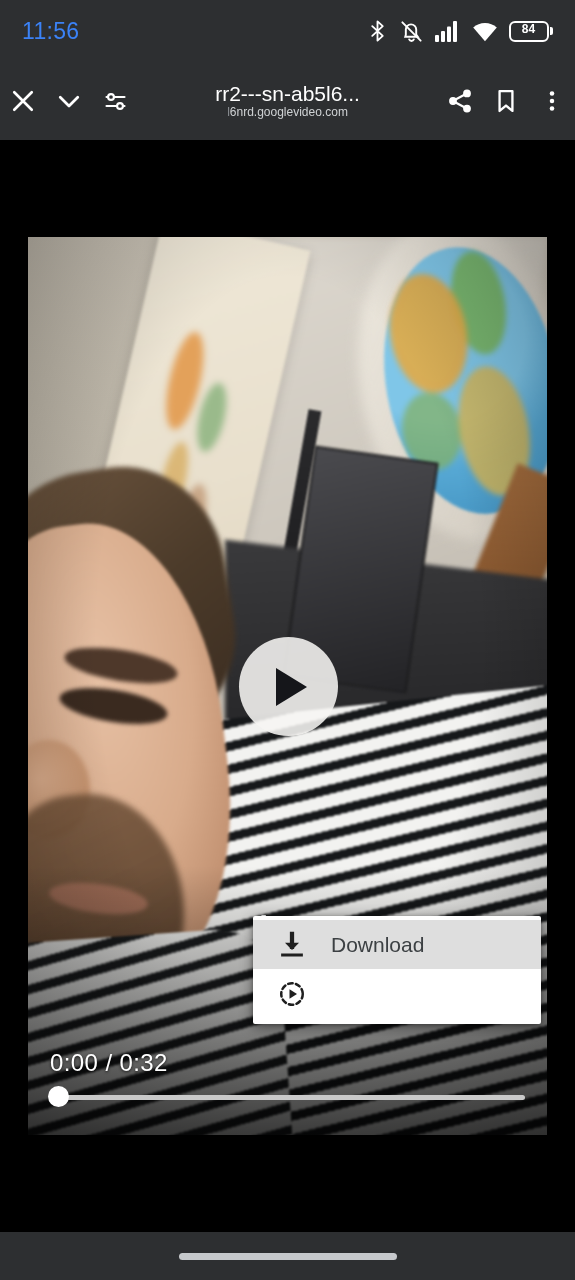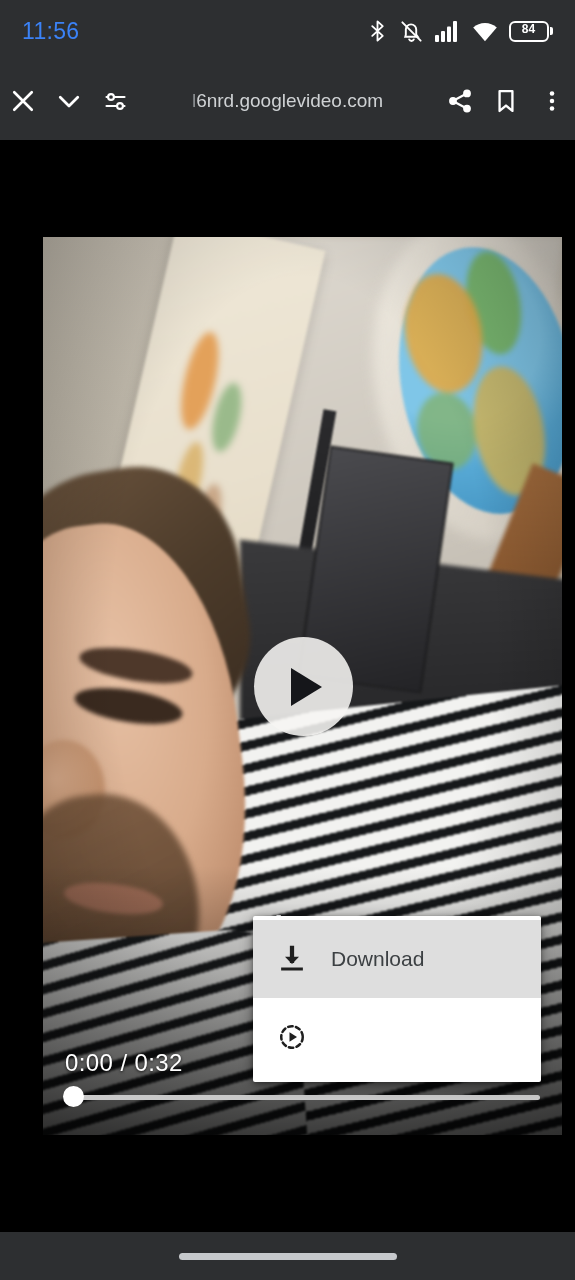--- a/index.html
+++ b/index.html
@@ -44,35 +44,34 @@
   .tb-btn svg { display:block; }
   .tb-title-wrap {
     flex:1 1 auto; min-width:0; display:flex; flex-direction:column;
     align-items:center; justify-content:center; padding:0 4px;
   }
   .tb-title {
     color:#fff; font-size:21px; line-height:1.12; white-space:nowrap;
     overflow:hidden; text-overflow:ellipsis; max-width:100%;
   }
   .tb-sub {
-    color:#cfd2d4; font-size:19px; line-height:1.25; white-space:nowrap;
+    color:#cfd2d4; font-size:12px; line-height:1.25; white-space:nowrap;
     overflow:hidden; text-overflow:ellipsis; max-width:100%; margin-top:0;
   }
   .tb-sub .dim { color:#8b8f92; }
 
   
   .page {
     position:absolute; left:0; top:140px; width:575px; height:1092px;
     background:#000;
   }
   .video {
     position:absolute; left:28px; top:97px; width:519px; height:898px;
     overflow:hidden;
     background:#d946ef;
-    margin-left:15px;
   }
   
   .vframe { position:absolute; inset:0; }
   .v-wall {
     position:absolute; inset:0;
     background:
       linear-gradient(200deg, #cfc8bc 0%, #c3bcae 28%, #b9b2a4 48%, #a9a296 68%, #8e8880 100%);
   }
   .v-wall2 {
     position:absolute; left:42%; top:0; width:58%; height:56%;
@@ -265,21 +264,21 @@
     position:absolute; left:253px; top:776px;
     width:288px;
     background:#fff;
     border-radius:2px;
     box-shadow:0 3px 14px rgba(0,0,0,.45), 0 1px 4px rgba(0,0,0,.3);
     overflow:hidden;
     padding:4px 0 6px;
   }
   .ctx-item {
     display:flex; align-items:center;
-    height:78px; padding:0 22px;
+    height:49px; padding:0 22px;
     gap:22px;
   }
   .ctx-item.pressed { background:#dedede; }
   .ctx-ico { width:34px; height:34px; flex:0 0 auto; display:flex; align-items:center; justify-content:center; }
   .ctx-ico svg { display:block; }
   .ctx-label { color:#3c4043; font-size:21px; }
 
   
   .navbar {
     position:absolute; left:0; bottom:0; width:575px; height:48px;
@@ -353,20 +352,21 @@
           <circle cx="8" cy="8" r="2.6"></circle>
           <path d="M11.4 8 H20"></path>
           <path d="M4 8 H5.4"></path>
           <circle cx="16" cy="16" r="2.6"></circle>
           <path d="M4 16 H12.6"></path>
           <path d="M18.8 16 H20"></path>
         </svg>
       </span>
     </div>
     <div class="tb-title-wrap">
+      <div class="tb-title">rr2---sn-ab5l6...</div>
       <div class="tb-sub"><span class="dim">l</span><span>6nrd.googlevideo.com</span></div>
     </div>
     <div class="tb-btn">
       <span>
         <svg width="28" height="28" viewBox="0 0 24 24" fill="none" stroke="#fff" stroke-width="1.9" stroke-linecap="round">
           <circle cx="18" cy="5.5" r="2.4" fill="#fff"></circle>
           <circle cx="6" cy="12" r="2.4" fill="#fff"></circle>
           <circle cx="18" cy="18.5" r="2.4" fill="#fff"></circle>
           <path d="M8.2 10.8 L15.8 6.7 M8.2 13.2 L15.8 17.3"></path>
         </svg>

